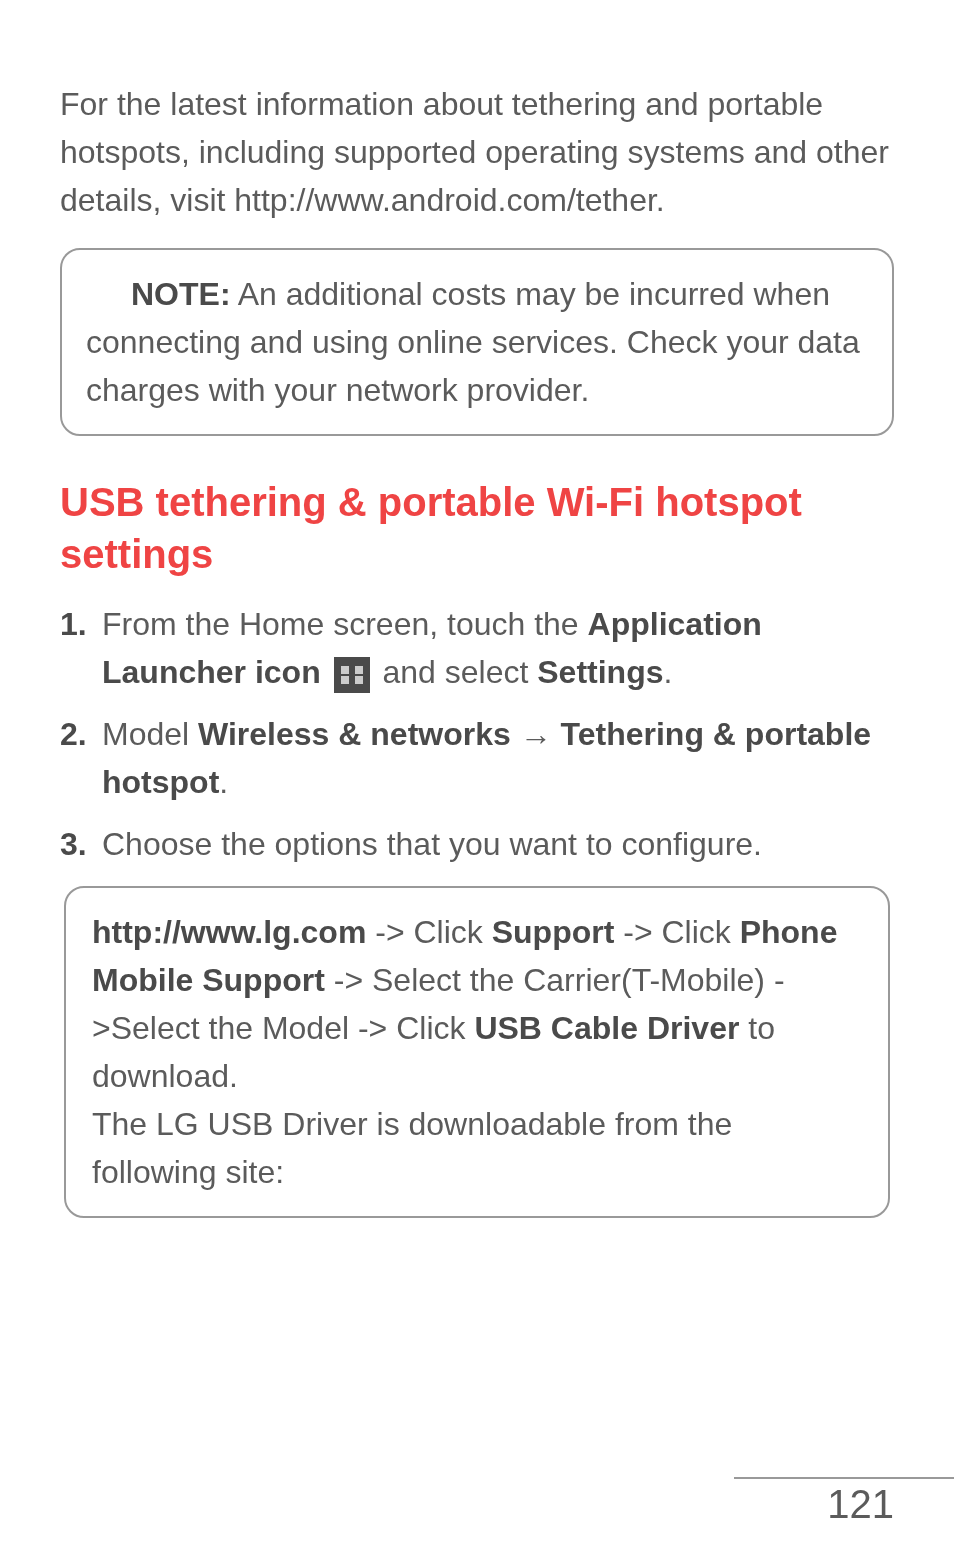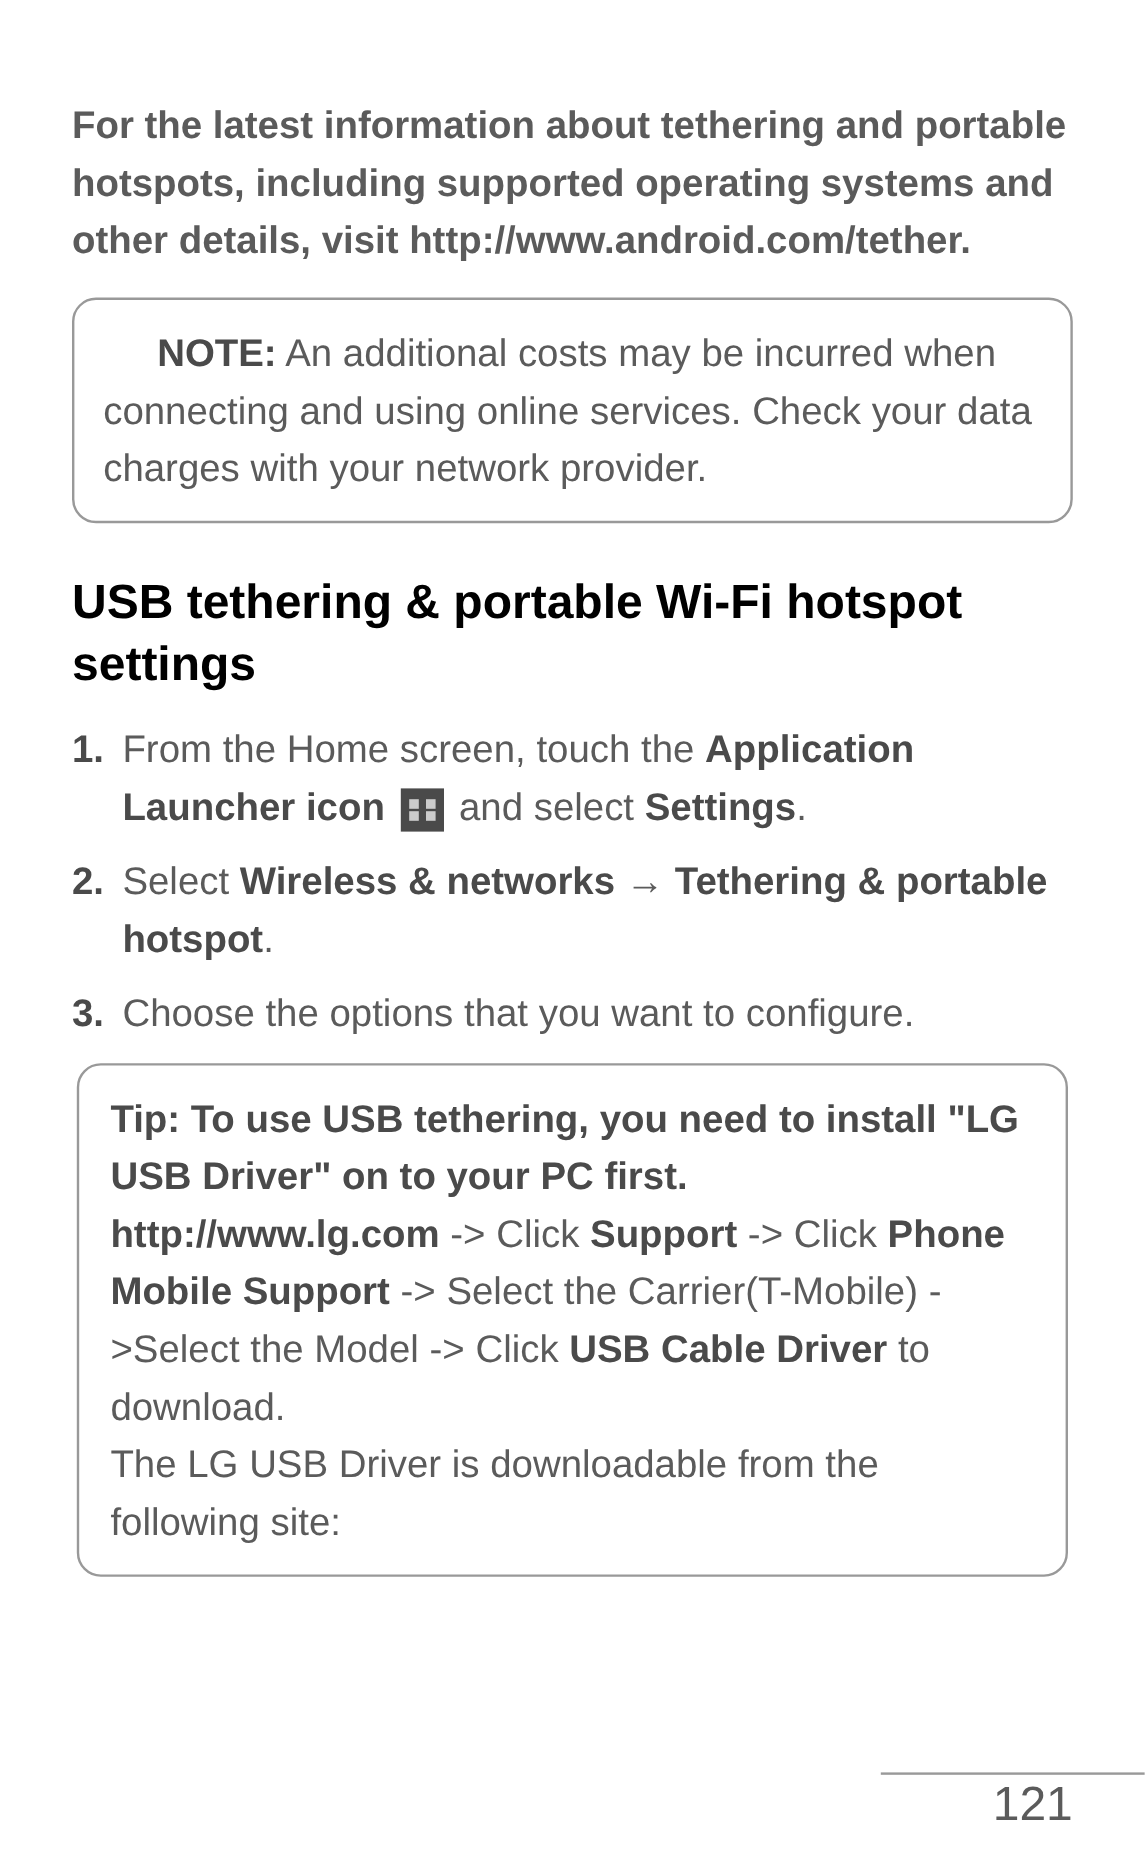--- a/index.html
+++ b/index.html
@@ -13,41 +13,41 @@
       background: #fff;
       font-family: Arial, Helvetica, sans-serif;
       color: #5b5b5b;
       padding: 80px 60px 40px 60px;
       position: relative;
     }
     .para {
       font-size: 32px;
       line-height: 1.5;
       margin-bottom: 24px;
-      font-weight: 700;
+      font-weight: 400;
     }
     .note-box {
       border: 2px solid #999;
       border-radius: 20px;
       padding: 20px 24px;
       font-size: 32px;
       line-height: 1.5;
       margin-bottom: 40px;
       font-weight: 300;
     }
     .note-box .bold {
       font-weight: 700;
       color: #4a4a4a;
       margin-left: 45px;
     }
     h2 {
       font-size: 40px;
       line-height: 1.3;
       font-weight: 700;
-      color: #000000;
+      color: #ef4444;
       margin-bottom: 20px;
     }
     ol {
       list-style: none;
       counter-reset: step;
     }
     ol > li {
       position: relative;
       padding-left: 42px;
       font-size: 32px;
@@ -130,29 +130,28 @@
 </div>
 
 <h2>USB tethering &amp; portable Wi-Fi hotspot settings</h2>
 
 <ol>
   <li>
     <span>From the Home screen, touch the </span><span class="bold">Application Launcher icon</span>
     <span class="app-icon"></span><span> and select </span><span class="bold">Settings</span><span>.</span>
   </li>
   <li>
-    <span>Select </span><span class="bold">Wireless &amp; networks</span><span> → </span><span class="bold">Tethering &amp; portable hotspot</span><span>.</span>
+    <span>Model </span><span class="bold">Wireless &amp; networks</span><span> → </span><span class="bold">Tethering &amp; portable hotspot</span><span>.</span>
   </li>
   <li>
     <span>Choose the options that you want to configure.</span>
   </li>
 </ol>
 
 <div class="tip-box">
-  <div class="bold">Tip: To use USB tethering, you need to install "LG USB Driver" on to your PC first.</div>
   <div>
     <span class="bold">http://www.lg.com</span><span> -&gt; Click </span><span class="bold">Support</span><span> -&gt; Click </span><span class="bold">Phone Mobile Support</span><span> -&gt; Select the Carrier(T-Mobile) -&gt;Select the Model -&gt; Click </span><span class="bold">USB Cable Driver</span><span> to download.</span>
   </div>
   <div>The LG USB Driver is downloadable from the following site:</div>
 </div>
 
 <div class="page-line"></div>
 <div class="page-num">121</div>
 
 </body></html>

